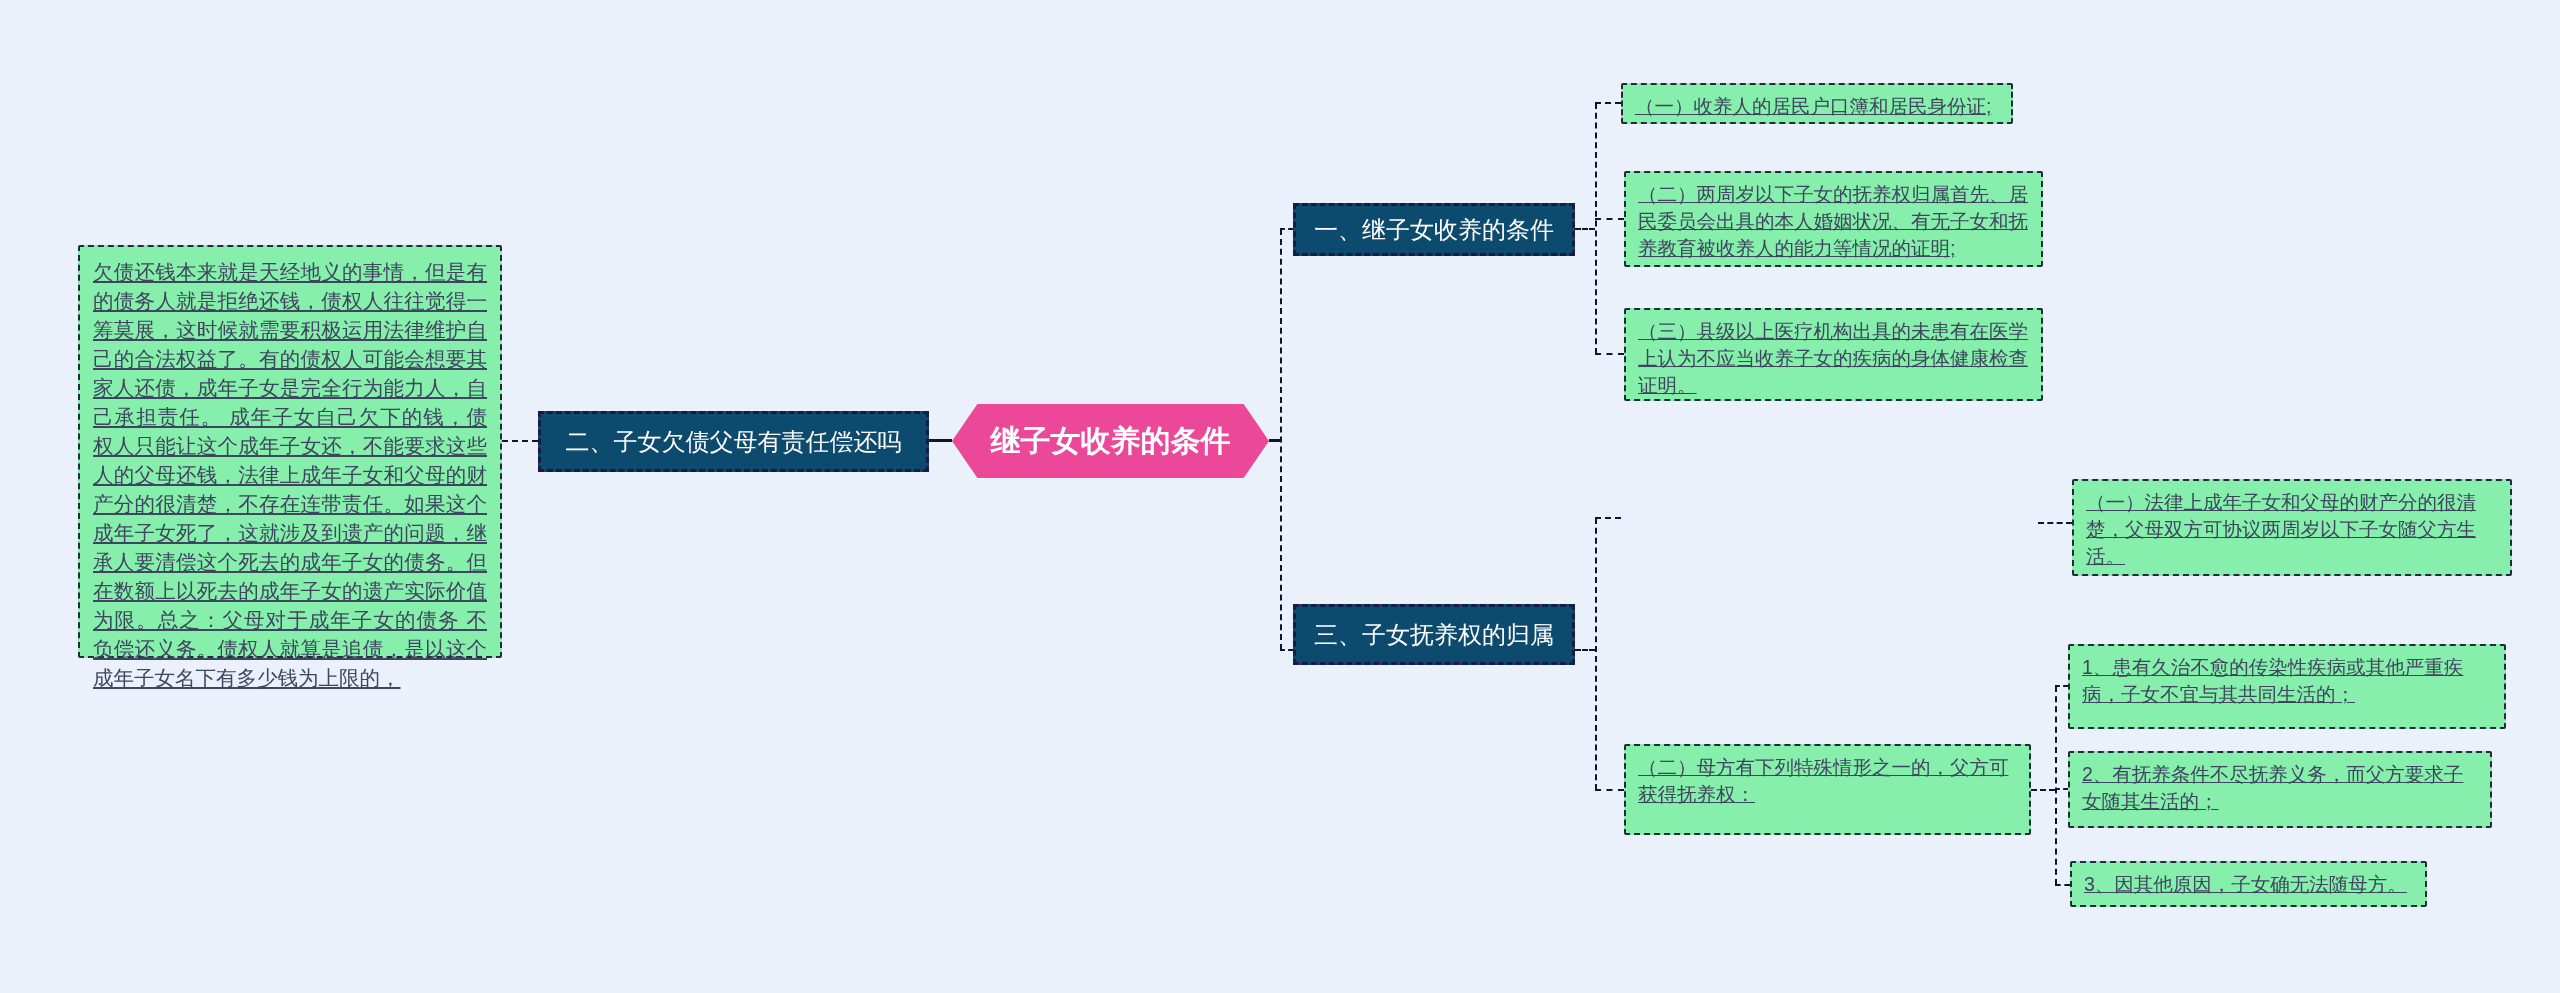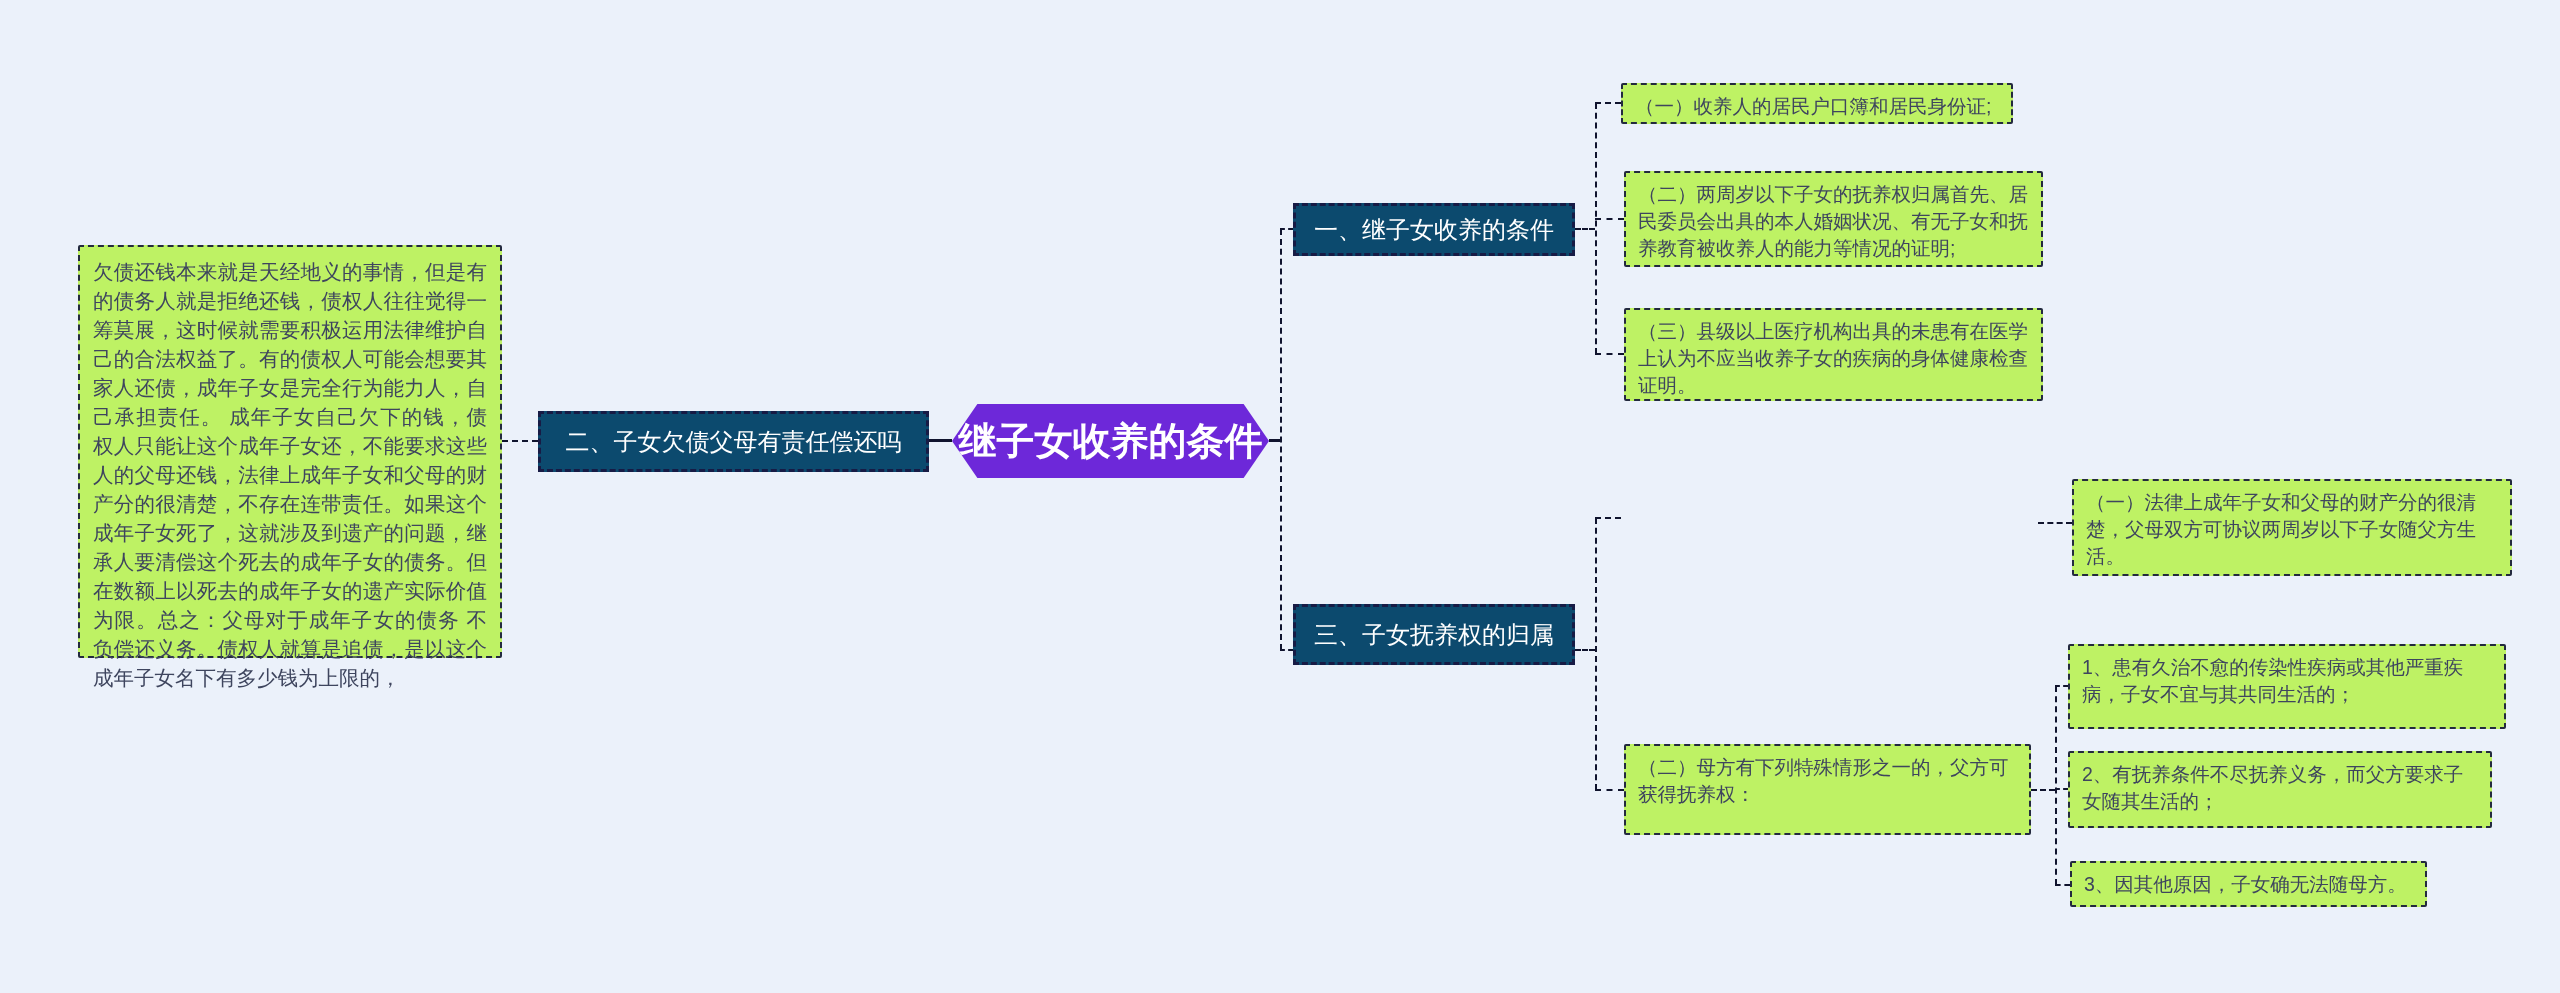--- a/index.html
+++ b/index.html
@@ -6,51 +6,52 @@
   body{
     width:2560px;height:993px;
     background:#ebf1fa;
     font-family:"Liberation Sans","DejaVu Sans",sans-serif;
     overflow:hidden;
   }
   #canvas{position:relative;width:2560px;height:993px;}
 
   .note{
     position:absolute;
-    background:#bef264;
+    background:#86efac;
     border:2px dashed #232a3e;
     color:#3e455e;
     font-size:19.5px;
     line-height:27px;
     padding:8px 12px;
     box-sizing:border-box;
     border-radius:2px;
+    text-decoration:underline;
   }
   .bignote{
     font-size:20.5px;
     line-height:29px;
     padding:10px 13px;
     text-align:justify;
   }
   .bluenode{
     position:absolute;
     background:#0c4a6e;
     border:3px dashed #171b45;
     color:#ffffff;
     display:flex;align-items:center;justify-content:center;
     font-size:24px;
     box-sizing:border-box;
     white-space:nowrap;
   }
   .rootnode{
     position:absolute;
-    background:#6d28d9;
+    background:#ec4899;
     color:#ffffff;
     font-weight:bold;
-    font-size:38px;
+    font-size:30px;
     display:flex;align-items:center;justify-content:center;
     clip-path:polygon(0% 50%,8% 0%,92% 0%,100% 50%,92% 100%,8% 100%);
     white-space:nowrap;
   }
   .hline{position:absolute;border-top:2px dashed #10142e;height:0;}
   .vline{position:absolute;border-left:2px dashed #10142e;width:0;}
   .hsolid{position:absolute;border-top:3px solid #10142e;height:0;}
 </style>
 </head>
 <body>

